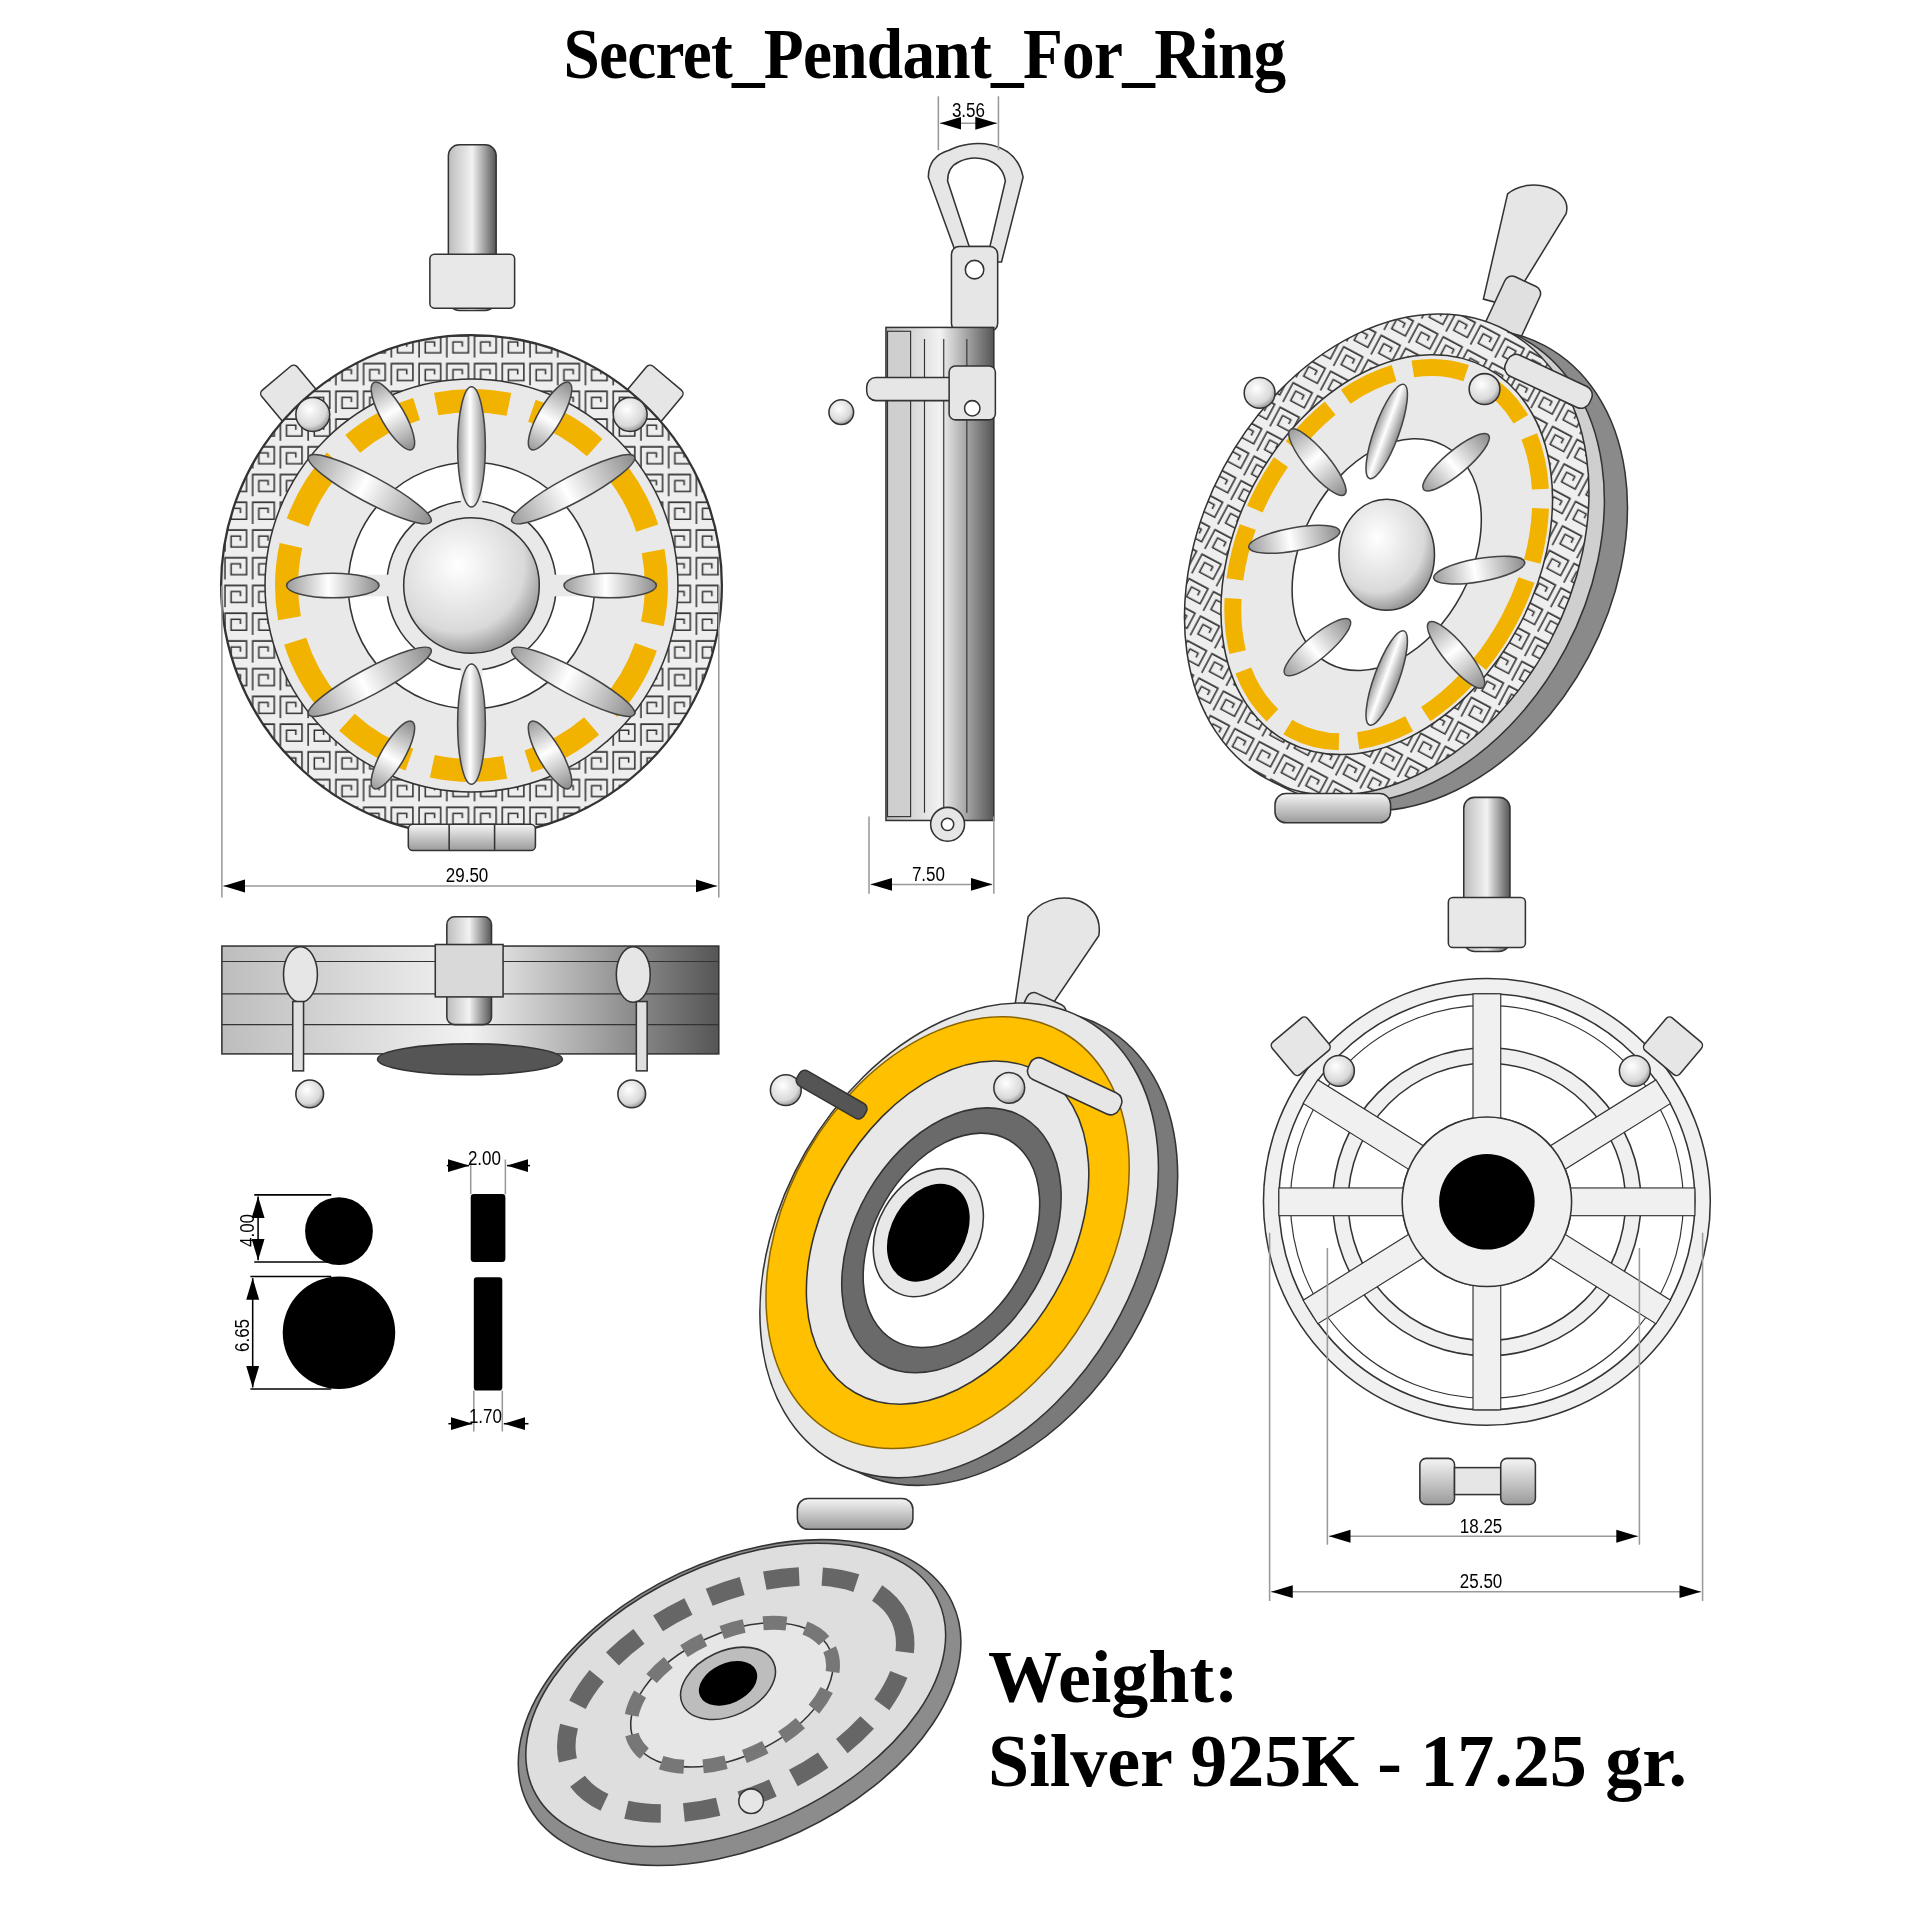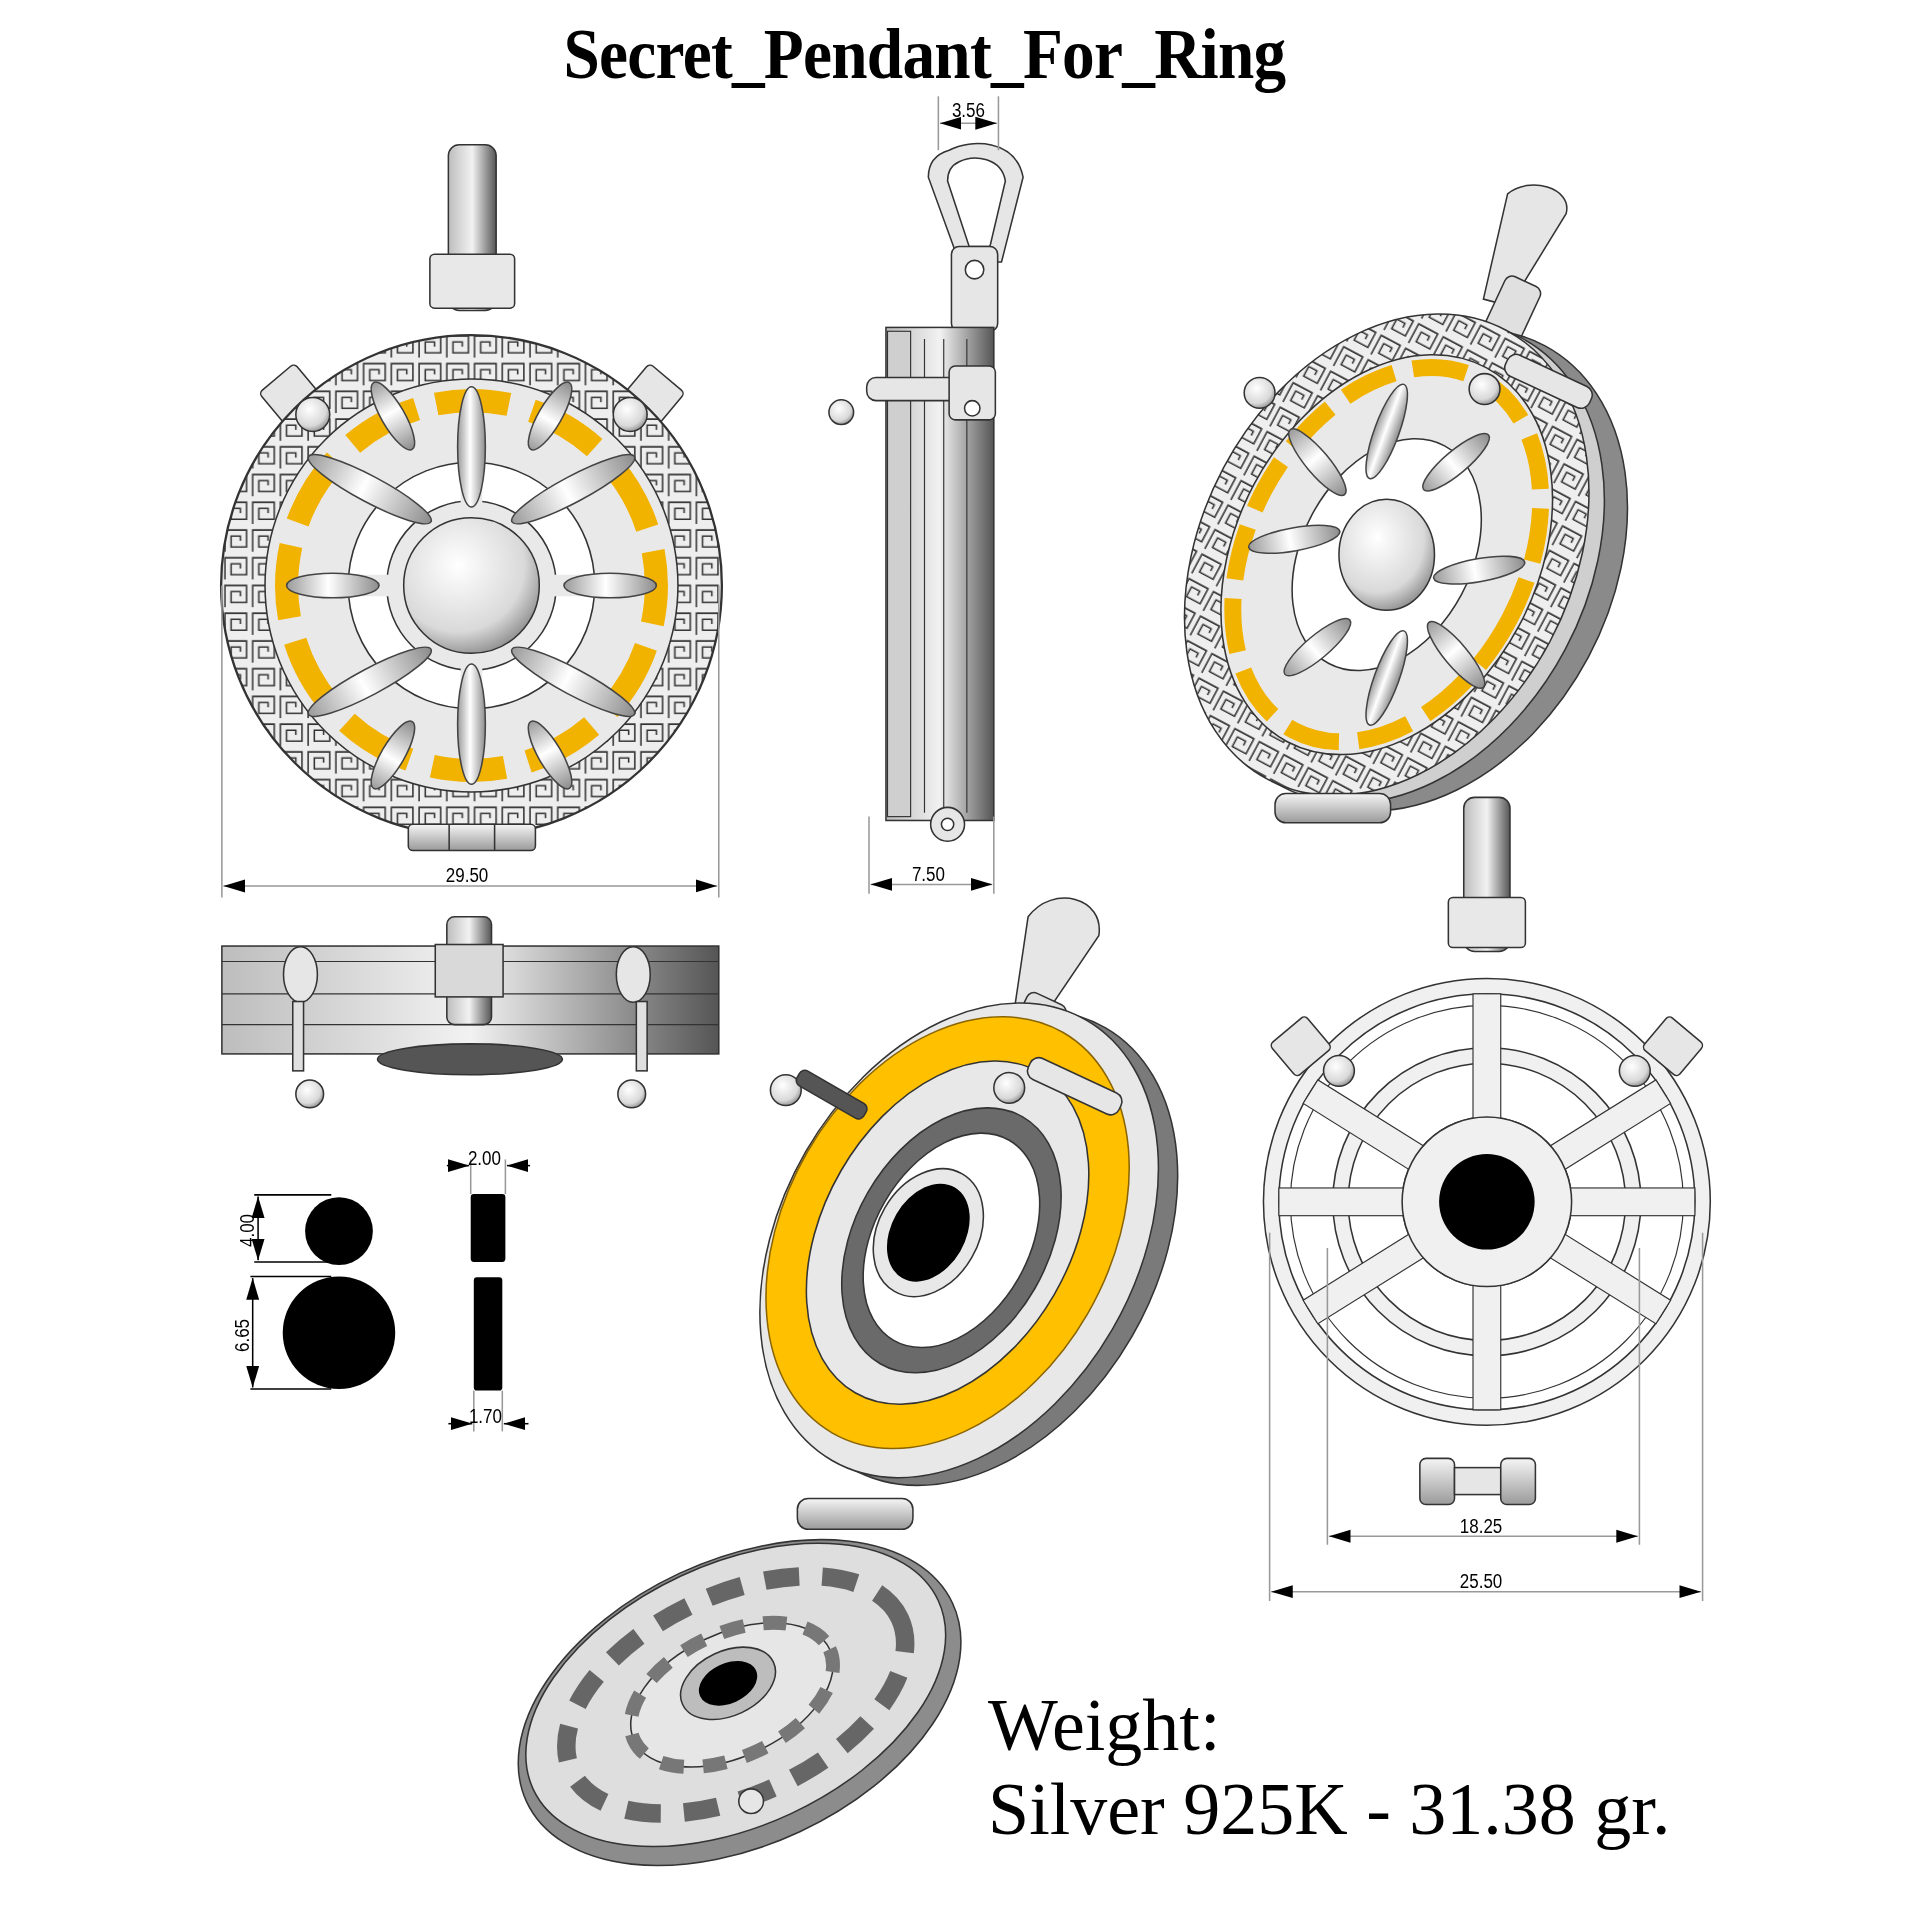--- a/index.html
+++ b/index.html
@@ -1,18 +1,18 @@
 <!DOCTYPE html>
 <html style="font-size:12.3px"><head>
 <meta charset="utf-8">
 <style>
   html,body{margin:0;padding:0;background:#ffffff;}
   body{width:1926px;height:1926px;position:relative;overflow:hidden;font-family:"Liberation Sans",sans-serif;}
   .title{position:absolute;left:0;top:14px;width:1849px;text-align:center;font-family:"Liberation Serif",serif;font-weight:bold;font-size:71px;color:#000;letter-spacing:-0.8px;transform:scaleX(0.92);}
-  .weight{position:absolute;left:988px;font-family:"Liberation Serif",serif;font-weight:normal;font-size:74px;color:#000;line-height:1;margin-top:48px;}
+  .weight{position:absolute;left:988px;font-family:"Liberation Serif",serif;font-weight:bold;font-size:74px;color:#000;line-height:1;}
   .dim{position:absolute;font-family:"Liberation Sans",sans-serif;font-size:20px;color:#000;transform:scaleX(0.85);white-space:nowrap;}
   .dimv{position:absolute;font-family:"Liberation Sans",sans-serif;font-size:20px;color:#000;transform:rotate(-90deg) scaleX(0.85);white-space:nowrap;}
   svg.art{position:absolute;left:0;top:0;}
 </style>
 </head>
 <body>
 
 <div class="title">Secret_Pendant_For_Ring</div>
 
 <svg class="art" width="1926" height="1926" viewBox="0 0 2500 2500">
@@ -266,14 +266,14 @@
 <div class="dim" style="left:949px;top:99px;">3.56</div>
 <div class="dim" style="left:909px;top:863px;">7.50</div>
 <div class="dimv" style="left:228px;top:1219px;">4.00</div>
 <div class="dimv" style="left:223px;top:1324px;">6.65</div>
 <div class="dim" style="left:465px;top:1147px;">2.00</div>
 <div class="dim" style="left:466px;top:1405px;">1.70</div>
 <div class="dim" style="left:1456px;top:1515px;">18.25</div>
 <div class="dim" style="left:1456px;top:1570px;">25.50</div>
 
 <div class="weight" style="top:1640px;">Weight:</div>
-<div class="weight" style="top:1724px;">Silver 925K - 31.38 gr.</div>
+<div class="weight" style="top:1724px;">Silver 925K - 17.25 gr.</div>
 
 
 </body></html>

